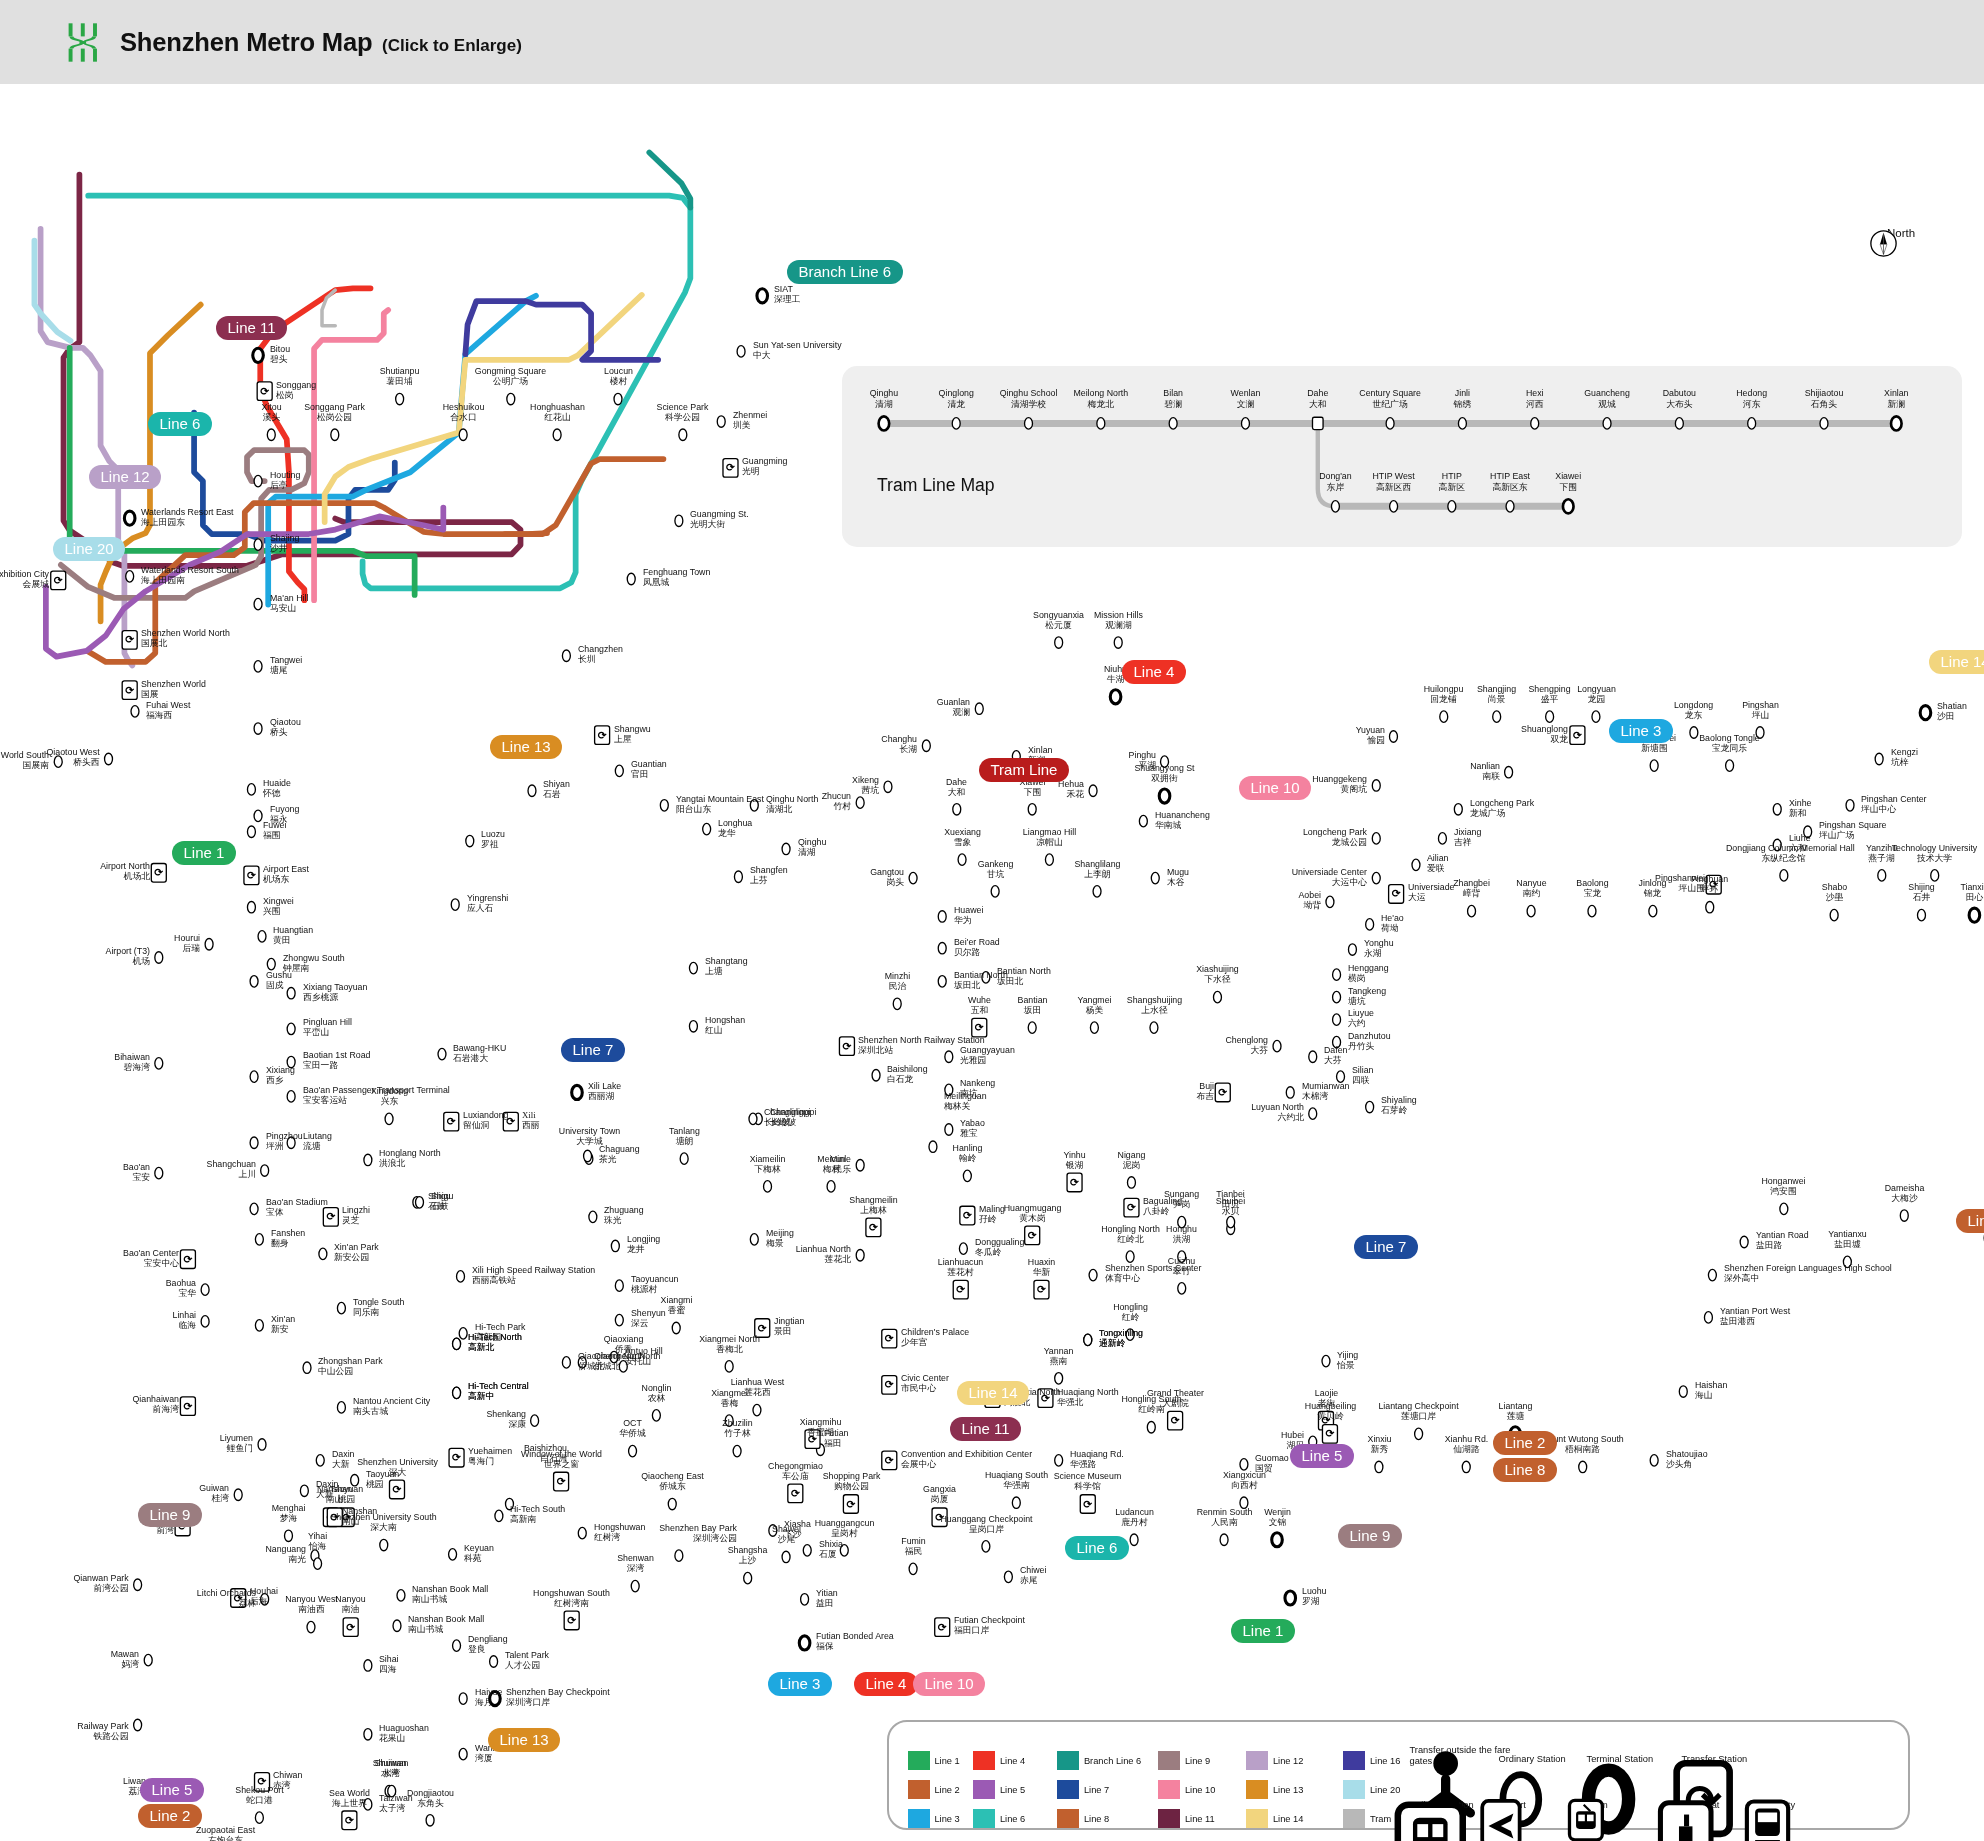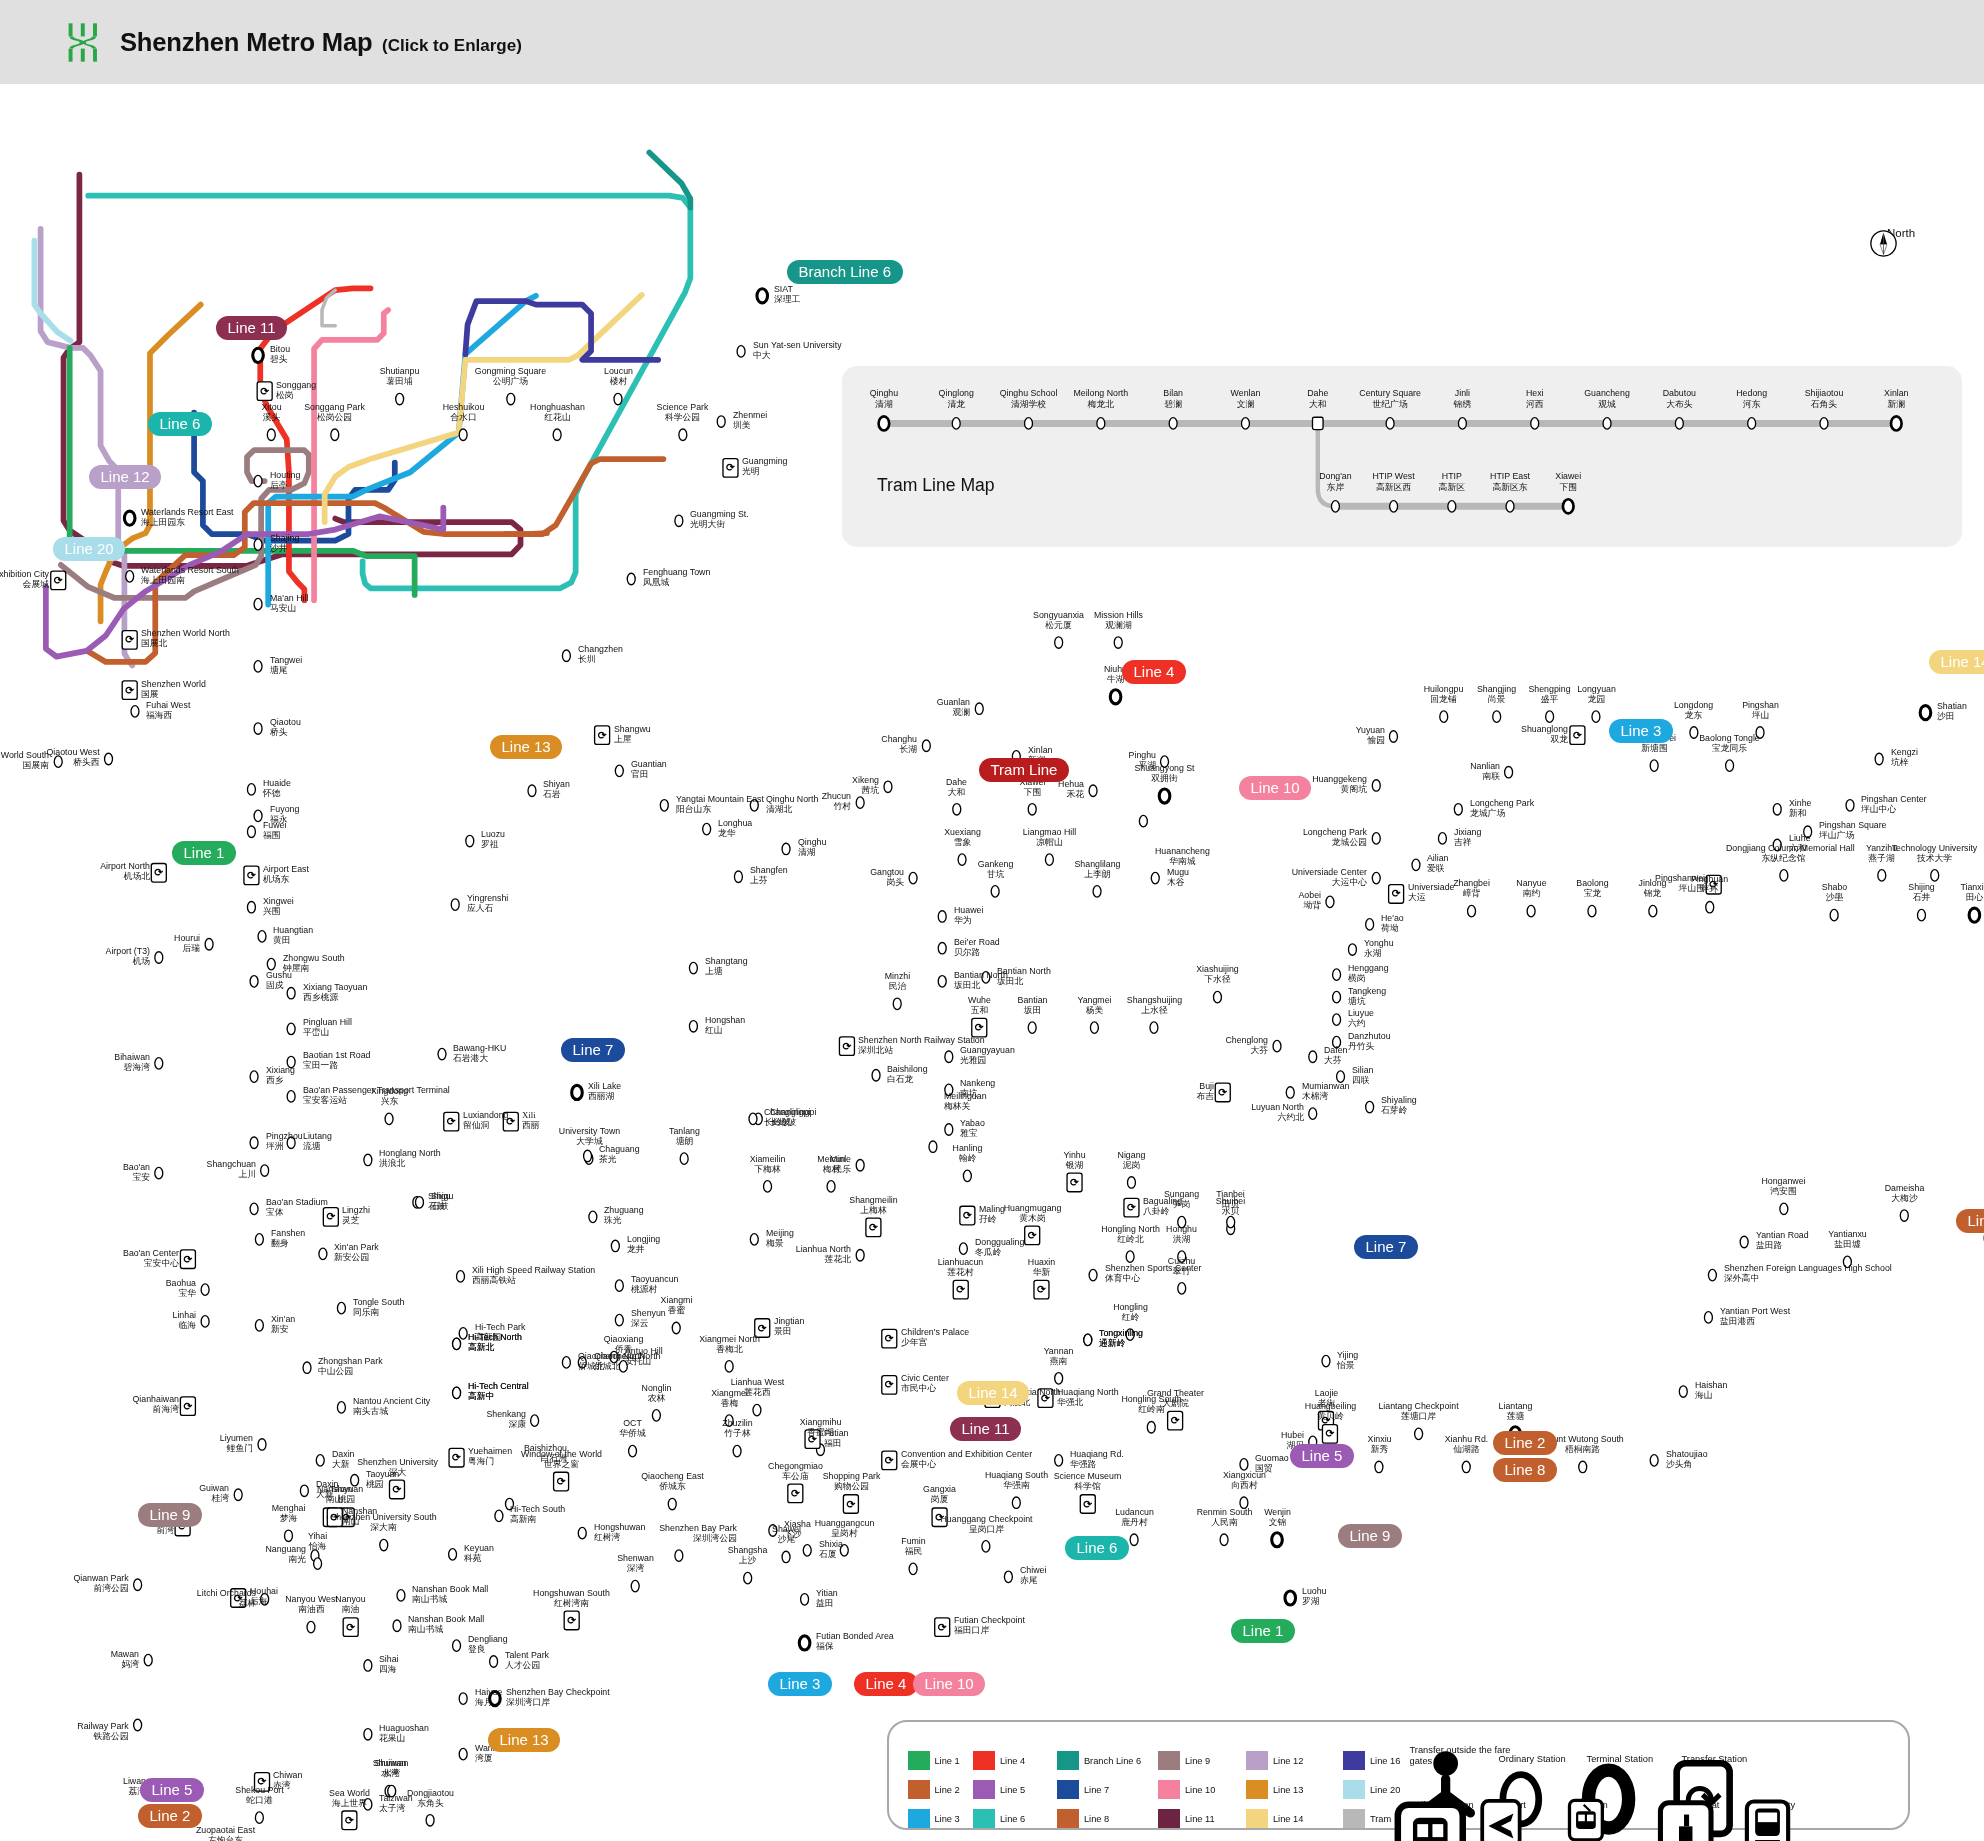--- a/index.html
+++ b/index.html
@@ -1293,21 +1293,21 @@
         <span class="zh">凉帽山</span>
       </div>
       <div class="st c" style="width: 115px; left: 1040px; top: 775px;">
         <span class="en">Shanglilang</span>
         <span class="zh">上李朗</span>
       </div>
       <div class="st" style="left: 1167px; top: 783px;">
         <span class="en">Mugu</span>
         <span class="zh">木谷</span>
       </div>
-      <div class="st" style="left: 1155px; top: 762px; text-align: center;">
+      <div class="st" style="left: 1155px; top: 726px;">
         <span class="en">Huanancheng</span>
         <span class="zh">华南城</span>
       </div>
       <div class="st r" style="width: 119px; left: 965px; top: 695px;">
         <span class="en">Hehua</span>
         <span class="zh">禾花</span>
       </div>
       <div class="st r" style="width: 119px; left: 1037px; top: 666px;">
         <span class="en">Pinghu</span>
         <span class="zh">平湖</span>

